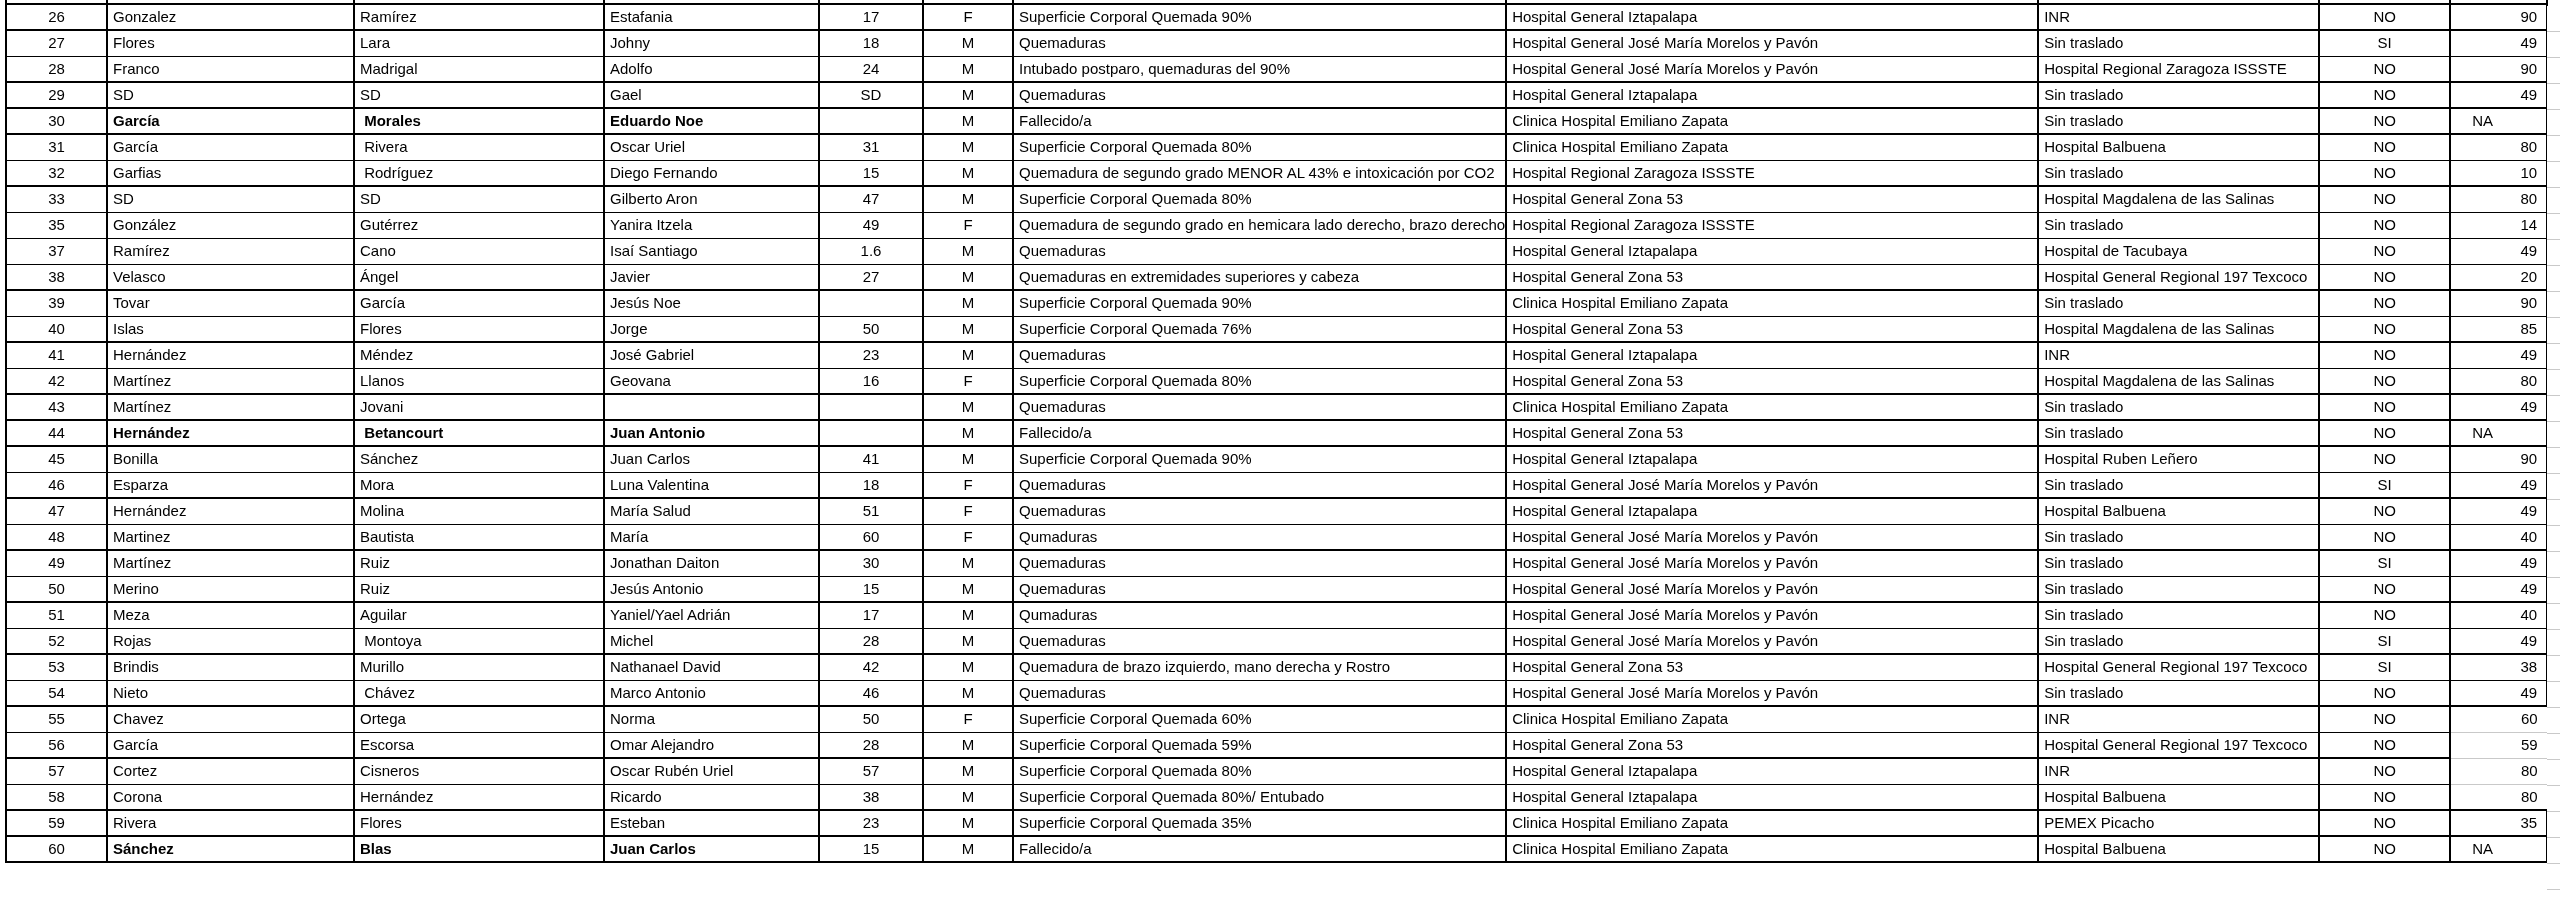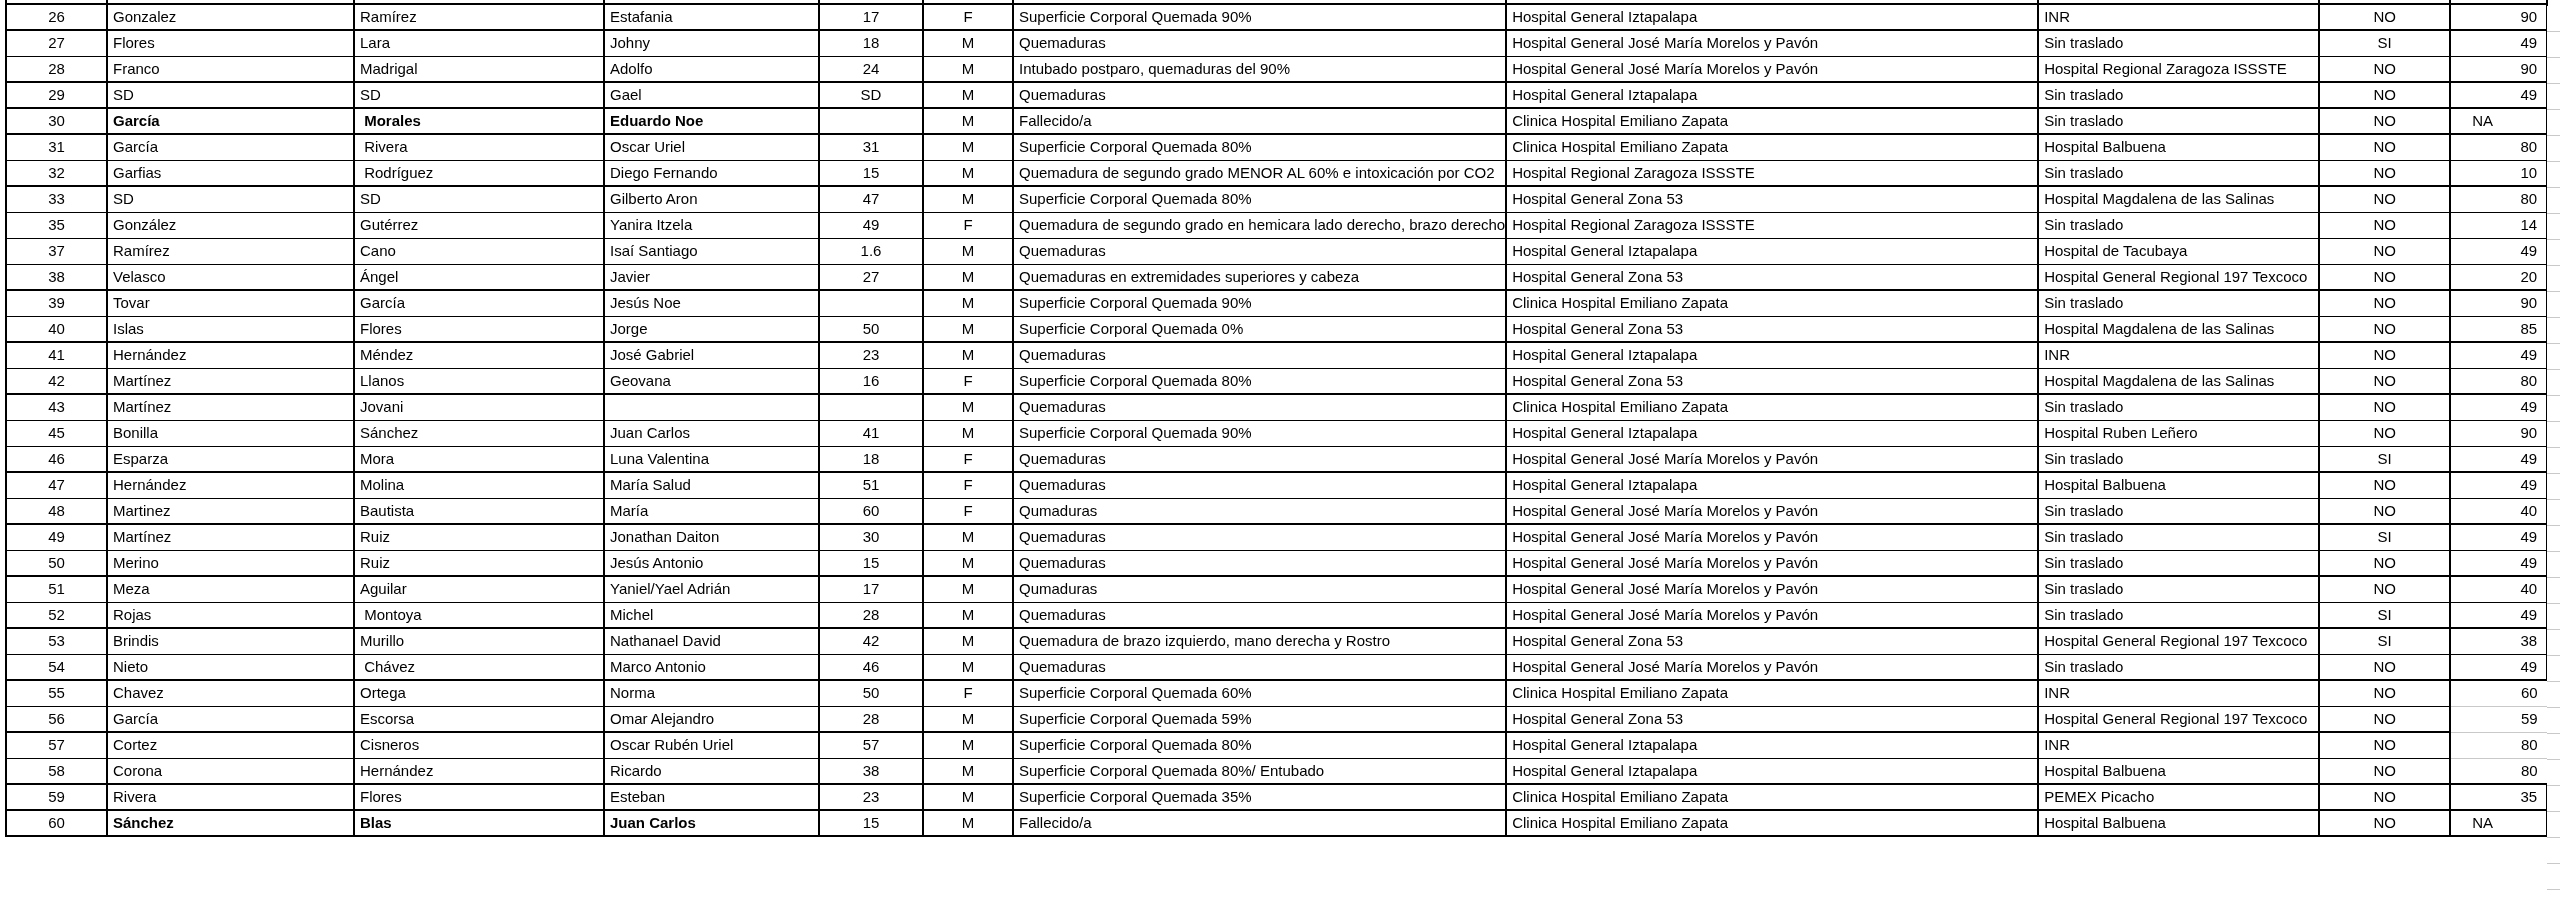--- a/index.html
+++ b/index.html
@@ -144,21 +144,21 @@
     <td class="c-center">NO</td>
     <td class="c-valor">80</td>
   </tr>
       <tr class="b2">
     <td class="c-num">32</td>
     <td class="name-cell">Garfias</td>
     <td class="name-cell"> Rodríguez</td>
     <td class="name-cell">Diego Fernando</td>
     <td class="c-center">15</td>
     <td class="c-center">M</td>
-    <td>Quemadura de segundo grado MENOR AL 60% e intoxicación por CO2</td>
+    <td>Quemadura de segundo grado MENOR AL 43% e intoxicación por CO2</td>
     <td>Hospital Regional Zaragoza ISSSTE</td>
     <td>Sin traslado</td>
     <td class="c-center">NO</td>
     <td class="c-valor">10</td>
   </tr>
       <tr class="b1">
     <td class="c-num">33</td>
     <td class="name-cell">SD</td>
     <td class="name-cell">SD</td>
     <td class="name-cell">Gilberto Aron</td>
@@ -222,21 +222,21 @@
     <td class="c-center">NO</td>
     <td class="c-valor">90</td>
   </tr>
       <tr class="b2">
     <td class="c-num">40</td>
     <td class="name-cell">Islas</td>
     <td class="name-cell">Flores</td>
     <td class="name-cell">Jorge</td>
     <td class="c-center">50</td>
     <td class="c-center">M</td>
-    <td>Superficie Corporal Quemada 0%</td>
+    <td>Superficie Corporal Quemada 76%</td>
     <td>Hospital General Zona 53</td>
     <td>Hospital Magdalena de las Salinas</td>
     <td class="c-center">NO</td>
     <td class="c-valor">85</td>
   </tr>
       <tr class="b1">
     <td class="c-num">41</td>
     <td class="name-cell">Hernández</td>
     <td class="name-cell">Méndez</td>
     <td class="name-cell">José Gabriel</td>
@@ -266,20 +266,33 @@
     <td class="name-cell">Martínez</td>
     <td class="name-cell">Jovani</td>
     <td class="name-cell"></td>
     <td class="c-center"></td>
     <td class="c-center">M</td>
     <td>Quemaduras</td>
     <td>Clinica Hospital Emiliano Zapata</td>
     <td>Sin traslado</td>
     <td class="c-center">NO</td>
     <td class="c-valor">49</td>
+  </tr>
+      <tr class="b2 dead">
+    <td class="c-num">44</td>
+    <td class="name-cell">Hernández</td>
+    <td class="name-cell"> Betancourt</td>
+    <td class="name-cell">Juan Antonio</td>
+    <td class="c-center"></td>
+    <td class="c-center">M</td>
+    <td>Fallecido/a</td>
+    <td>Hospital General Zona 53</td>
+    <td>Sin traslado</td>
+    <td class="c-center">NO</td>
+    <td class="c-valor na">NA</td>
   </tr>
       <tr class="b1">
     <td class="c-num">45</td>
     <td class="name-cell">Bonilla</td>
     <td class="name-cell">Sánchez</td>
     <td class="name-cell">Juan Carlos</td>
     <td class="c-center">41</td>
     <td class="c-center">M</td>
     <td>Superficie Corporal Quemada 90%</td>
     <td>Hospital General Iztapalapa</td>

